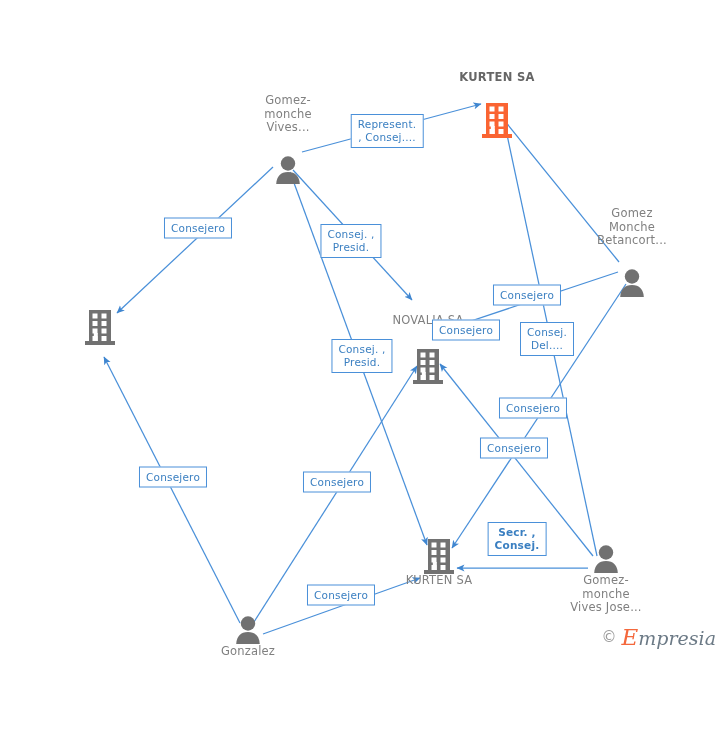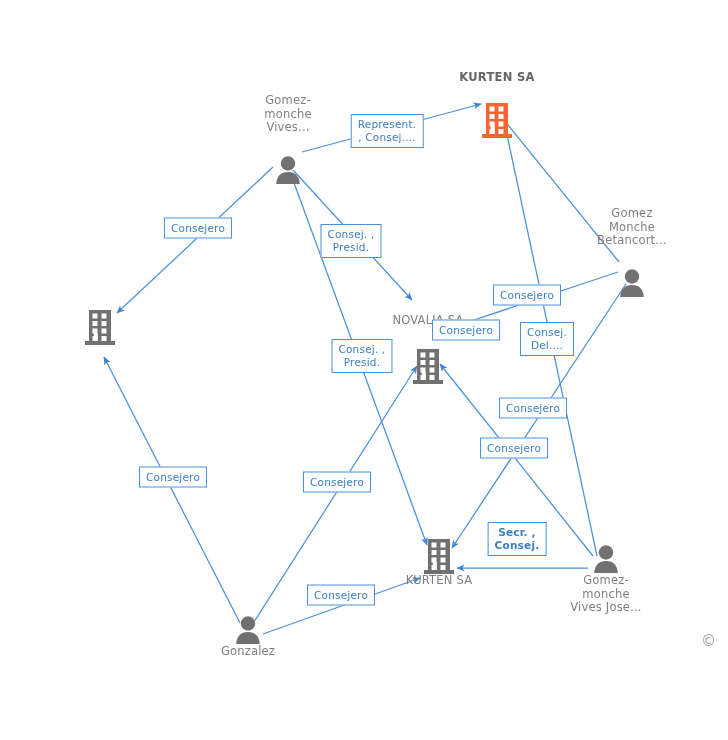--- a/index.html
+++ b/index.html
@@ -256,15 +256,16 @@
       <div class="rel-label" style="left: 514px; top: 448px;">Consejero</div>
       <div class="rel-label" style="left: 517px; top: 539px; font-weight: bold;">Secr. ,
 Consej.</div>
       <div class="rel-label" style="left: 173px; top: 477px;">Consejero</div>
       <div class="rel-label" style="left: 337px; top: 482px;">Consejero</div>
       <div class="rel-label" style="left: 341px; top: 595px;">Consejero</div>
     </div>
 
   <div id="watermark">
     <span class="wm-c">©</span>
+    <span class="wm-name"><span class="wm-e">E</span><span>mpresia</span></span>
   </div>
 
 </div>
 
 </body></html>

